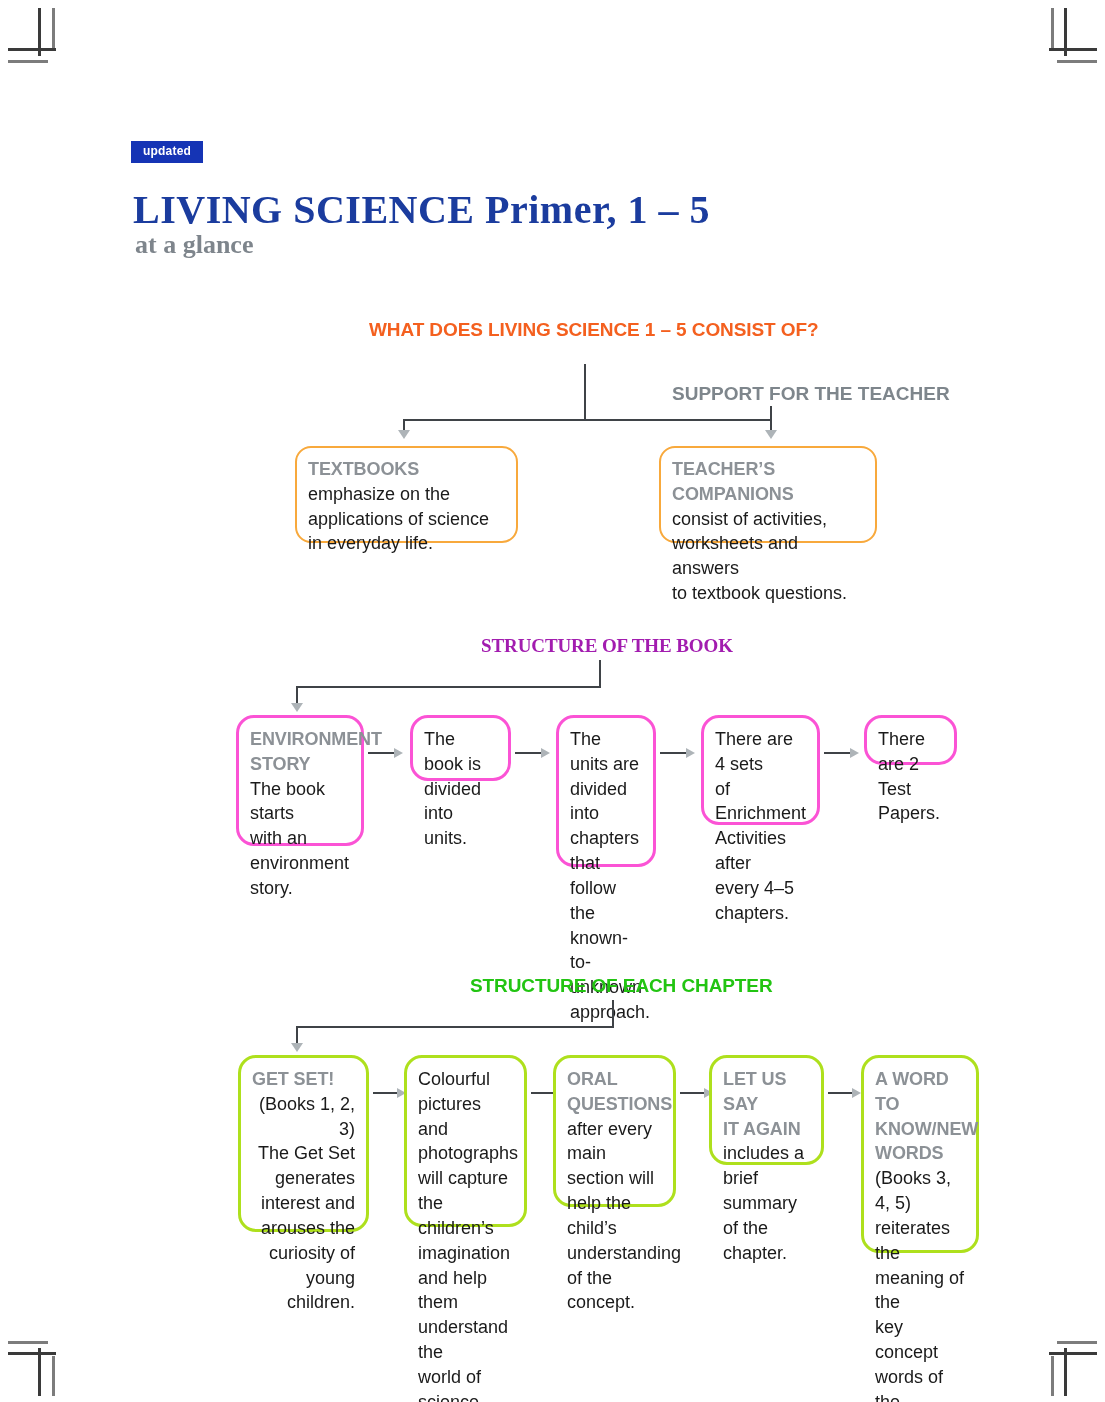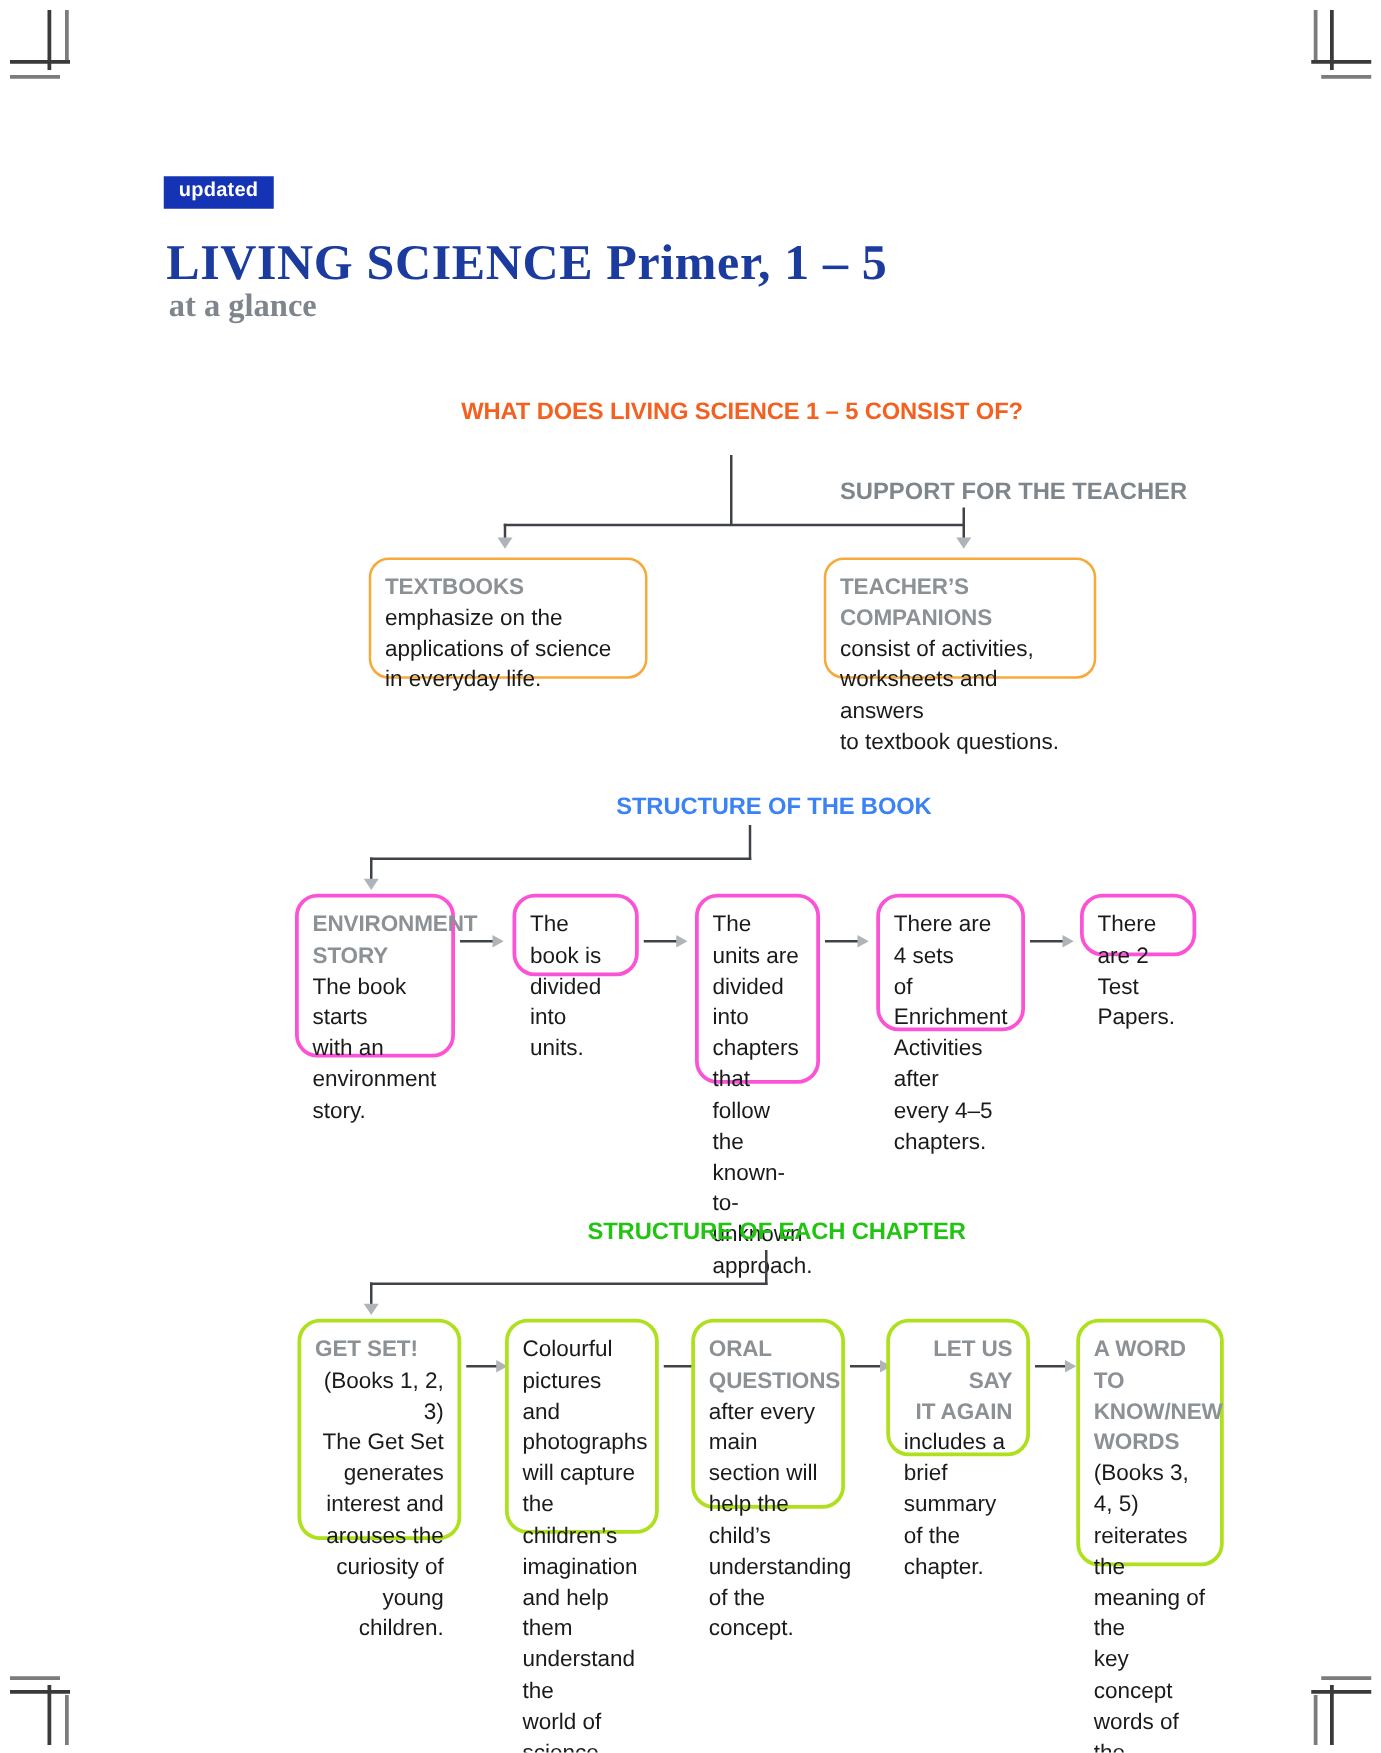--- a/index.html
+++ b/index.html
@@ -21,21 +21,21 @@
   .crop.light { background: #7c7c7c; }
 
   
   #updated-badge {
     position: absolute;
     left: 131px; top: 141px;
     background: #1534b5;
     color: #ffffff;
     font-family: "Liberation Sans", sans-serif;
     font-weight: bold;
-    font-size: 16px;
+    font-size: 12px;
     letter-spacing: 0.2px;
     padding: 4px 12px 6px 12px;
     line-height: 1;
   }
   #doc-title {
     position: absolute;
     left: 133px; top: 186px;
     color: #1b3c9e;
     font-family: "Liberation Serif", serif;
     font-weight: bold;
@@ -56,21 +56,21 @@
   
   .section-title {
     position: absolute;
     font-family: "Liberation Sans", sans-serif;
     font-weight: bold;
     font-size: 19px;
     letter-spacing: -0.1px;
     white-space: nowrap;
   }
   #title-consist { left: 369px; top: 319px; color: #f4601f; }
-  #title-structure-book { left: 493px; top: 635px; color: #3b82f6; }
+  #title-structure-book { left: 481px; top: 635px; color: #a21caf; font-family: Liberation Serif, serif; }
   #title-structure-chapter { left: 470px; top: 975px; color: #22c412; }
 
   #label-support {
     position: absolute;
     left: 672px; top: 383px;
     color: #7e868c;
     font-family: "Liberation Sans", sans-serif;
     font-weight: bold;
     font-size: 19px;
     white-space: nowrap;
@@ -271,21 +271,21 @@
 section will
 help the child’s
 understanding
 of the concept.</span>
   </div>
 
   <div class="line-h" style="left:680px; top:1092px; width:26px;"></div>
   <div class="arrow-right" style="left:704px; top:1088px;"></div>
 
   <div class="box green" style="left:709px; top:1055px; width:115px; height:110px;">
-    <span class="bhead" style="white-space: pre-line; text-align: right;">LET US SAY
+    <span class="bhead" style="white-space: pre-line;">LET US SAY
 IT AGAIN</span>
     <span class="bbody" style="white-space: pre-line;">includes a brief
 summary of the
 chapter.</span>
   </div>
 
   <div class="line-h" style="left:828px; top:1092px; width:26px;"></div>
   <div class="arrow-right" style="left:852px; top:1088px;"></div>
 
   <div class="box green" style="left:861px; top:1055px; width:118px; height:198px;">

